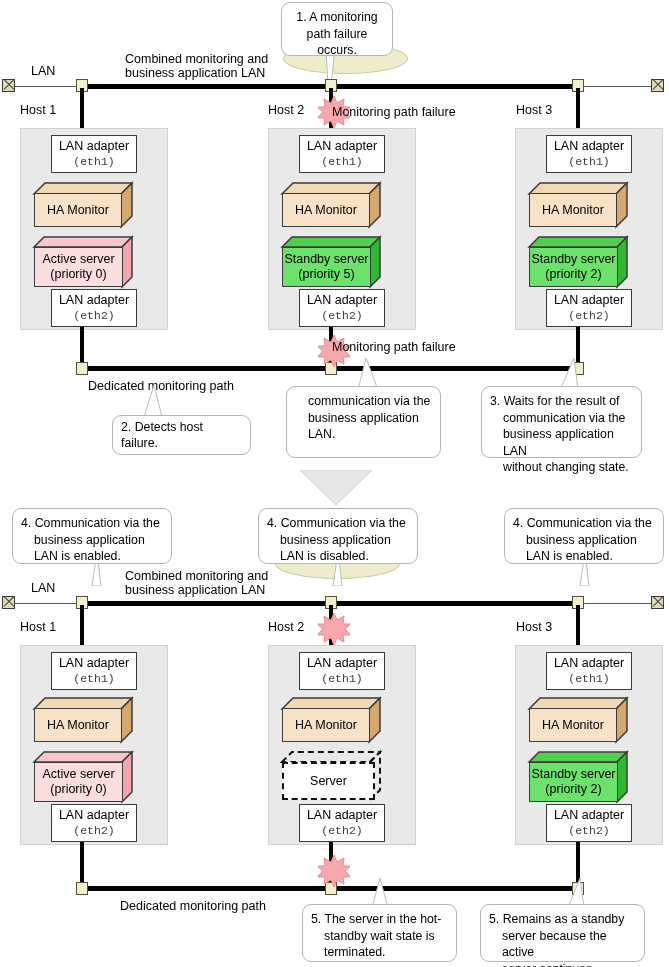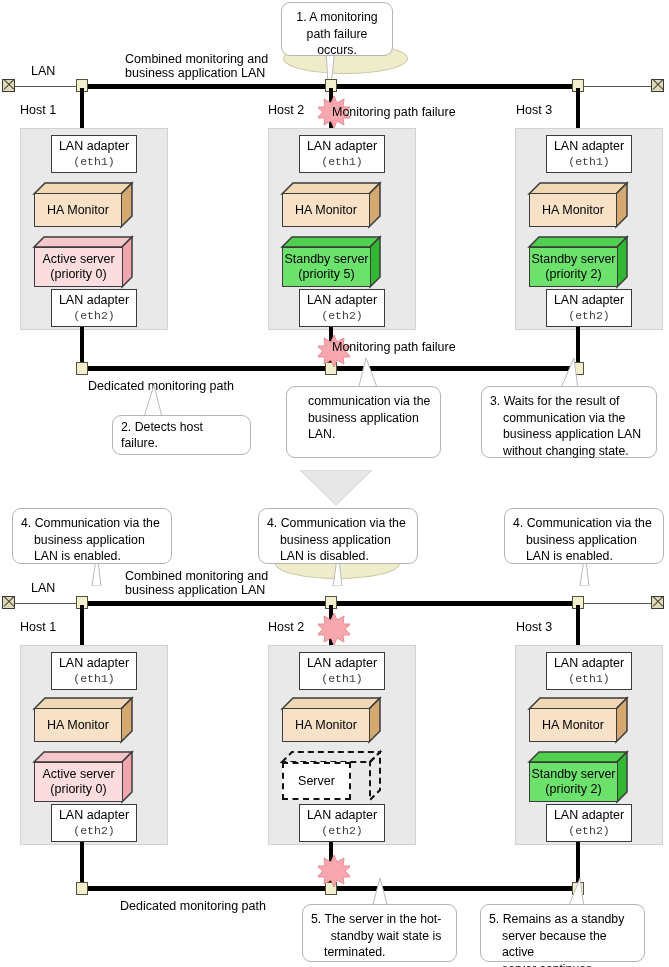--- a/index.html
+++ b/index.html
@@ -223,21 +223,21 @@
   <polygon points="14,0 26,32 6,32" fill="#ffffff" stroke="#bbbbbb" stroke-width="1"></polygon>
 </svg>
 <div class="callout" style="left:286px;top:386px;width:155px;height:72px;">
   <div style="padding-left:13px;">communication via the</div>
   <div style="padding-left:13px;">business application LAN.</div>
 </div>
 
 <svg class="tail" style="left:552px;top:358px;width:30px;height:32px;">
   <polygon points="22,0 8,32 26,32" fill="#ffffff" stroke="#bbbbbb" stroke-width="1"></polygon>
 </svg>
-<div class="callout" style="left:481px;top:386px;width:176px;height:72px;">
+<div class="callout" style="left:481px;top:386px;width:161px;height:72px;">
   <div>3. Waits for the result of</div>
   <div style="padding-left:13px;">communication via the</div>
   <div style="padding-left:13px;">business application LAN</div>
   <div style="padding-left:13px;">without changing state.</div>
 </div>
 
 <svg class="downarrow" style="left:300px;top:470px;width:72px;height:35px;">
   <polygon points="0,0 72,0 36,35" fill="#e7e7e7" stroke="#d0d0d0" stroke-width="1"></polygon>
 </svg>
 
@@ -337,21 +337,21 @@
     </svg>
   <div class="face" style="width:88px;height:34px;background:#f7e2c8;">
     <span>HA Monitor</span>
   </div>
 </div>
 <div class="box3d dashbox" style="left:282px;top:752px;width:98px;height:48px;">
   <svg width="98" height="48">
       <polygon points="0,10 10,0 98,0 88,10" fill="none" stroke="#111111" stroke-width="2" stroke-dasharray="6,4"></polygon>
       <polygon points="88,10 98,0 98,38 88,48" fill="none" stroke="#111111" stroke-width="2" stroke-dasharray="6,4"></polygon>
     </svg>
-  <div class="face" style="width:69px;height:38px;">
+  <div class="face" style="width:93px;height:38px;">
     <span>Server</span>
   </div>
 </div>
 <div class="flatbox" style="left:299px;top:804px;width:86px;height:38px;">
   <div>LAN adapter</div>
   <div class="mono">(eth2)</div>
 </div>
 
 <div class="host-panel" style="left:515px;top:645px;width:148px;height:200px;"></div>
 <div class="flatbox" style="left:546px;top:652px;width:86px;height:38px;">
@@ -394,21 +394,21 @@
 
 <svg class="burst" style="left:318px;top:855px;width:32px;height:32px;">
   <polygon points="16,0 19,7 26,3 25,11 33,11 27,16 33,22 25,22 26,29 19,25 16,32 13,25 6,29 7,22 -1,22 5,16 -1,11 7,11 6,3 13,7" fill="#f7a8ae" stroke="#e98b93" stroke-width="1"></polygon>
 </svg>
 
 <svg class="tail" style="left:368px;top:878px;width:24px;height:30px;">
   <polygon points="12,0 20,30 4,30" fill="#ffffff" stroke="#bbbbbb" stroke-width="1"></polygon>
 </svg>
 <div class="callout" style="left:302px;top:904px;width:155px;height:58px;">
   <div>5. The server in the hot-</div>
-  <div style="padding-left:13px;text-align:center;">standby wait state is</div>
+  <div style="padding-left:13px;">standby wait state is</div>
   <div style="padding-left:13px;">terminated.</div>
 </div>
 
 <svg class="tail" style="left:562px;top:878px;width:24px;height:30px;">
   <polygon points="18,0 6,30 22,30" fill="#ffffff" stroke="#bbbbbb" stroke-width="1"></polygon>
 </svg>
 <div class="callout" style="left:480px;top:904px;width:165px;height:58px;">
   <div>5. Remains as a standby</div>
   <div style="padding-left:13px;">server because the active</div>
   <div style="padding-left:13px;">server continues running.</div>

